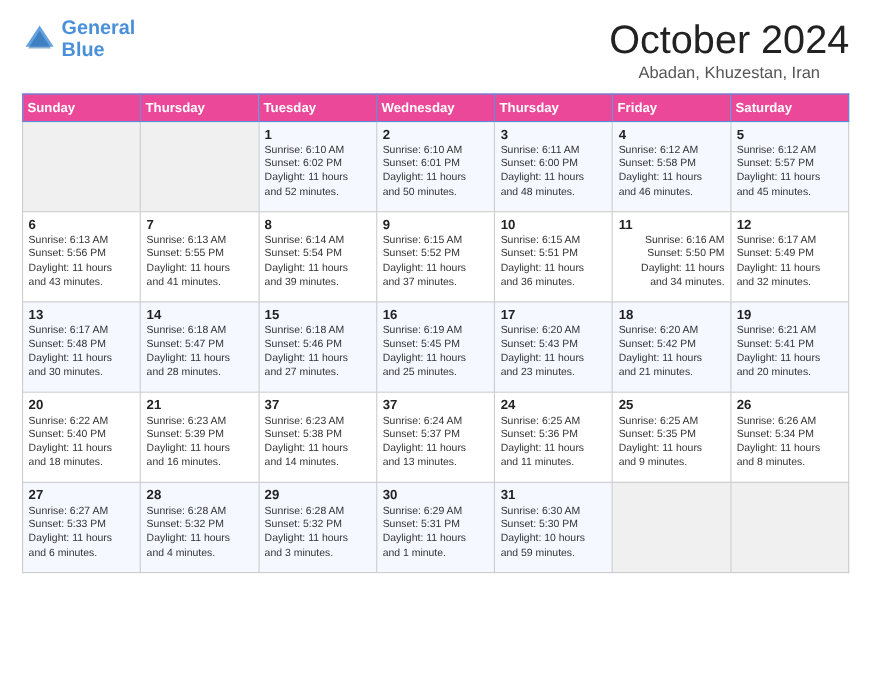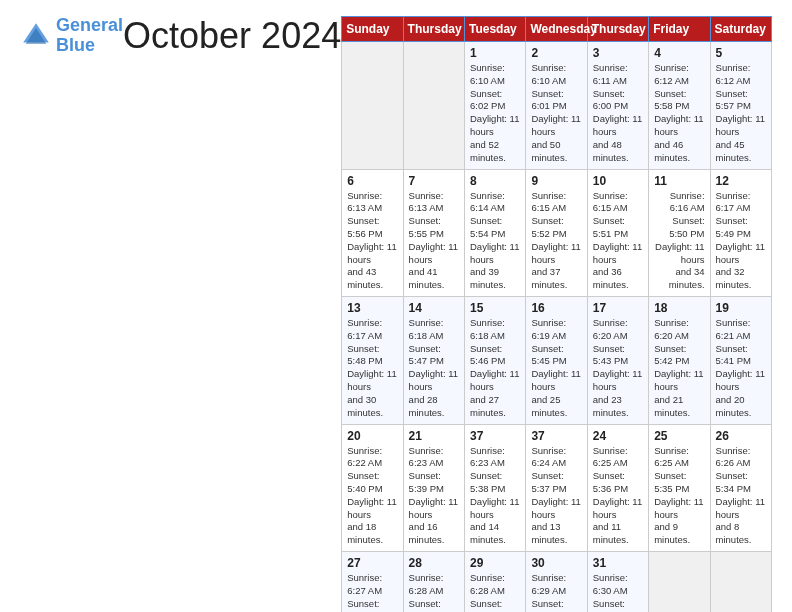--- a/index.html
+++ b/index.html
@@ -8,21 +8,21 @@
       background: #fff;
       width: 792px;
       height: 612px;
       overflow: hidden;
     }
     .page {
       width: 792px;
       height: 512px;
       padding: 16px 20px 10px 20px;
       display: flex;
-      flex-direction: row;
+      flex-direction: column;
     }
     .header {
       display: flex;
       justify-content: space-between;
       align-items: flex-start;
       margin-bottom: 10px;
     }
     .logo {
       display: flex;
       align-items: center;
@@ -55,21 +55,21 @@
       color: #555;
       margin-top: 2px;
     }
     .calendar {
       flex: 1;
       border-collapse: collapse;
       width: 100%;
       table-layout: fixed;
     }
     .calendar th {
-      background: #b91c1c;
+      background: #ec4899;
       color: #fff;
       font-size: 12px;
       font-weight: bold;
       padding: 5px 4px;
       text-align: left;
       border: 1px solid #5590dd;
     }
     .calendar td {
       border: 1px solid #ccc;
       vertical-align: top;
@@ -111,20 +111,21 @@
         <polygon points="20,4 36,28 4,28" fill="#4a90d9" opacity="0.85"></polygon>
         <polygon points="20,10 33,30 7,30" fill="#1a5fa8" opacity="0.5"></polygon>
       </svg>
       <div class="logo-text">
         <div><span>General</span></div>
         <div style="color:#4a90d9;">Blue</div>
       </div>
     </div>
     <div class="title-block">
       <div class="month-title">October 2024</div>
+      <div class="location">Abadan, Khuzestan, Iran</div>
     </div>
   </div>
 
   <table class="calendar">
     <thead>
       <tr id="header-row">
           <th>Sunday</th>
           <th>Thursday</th>
           <th>Tuesday</th>
           <th>Wednesday</th>

